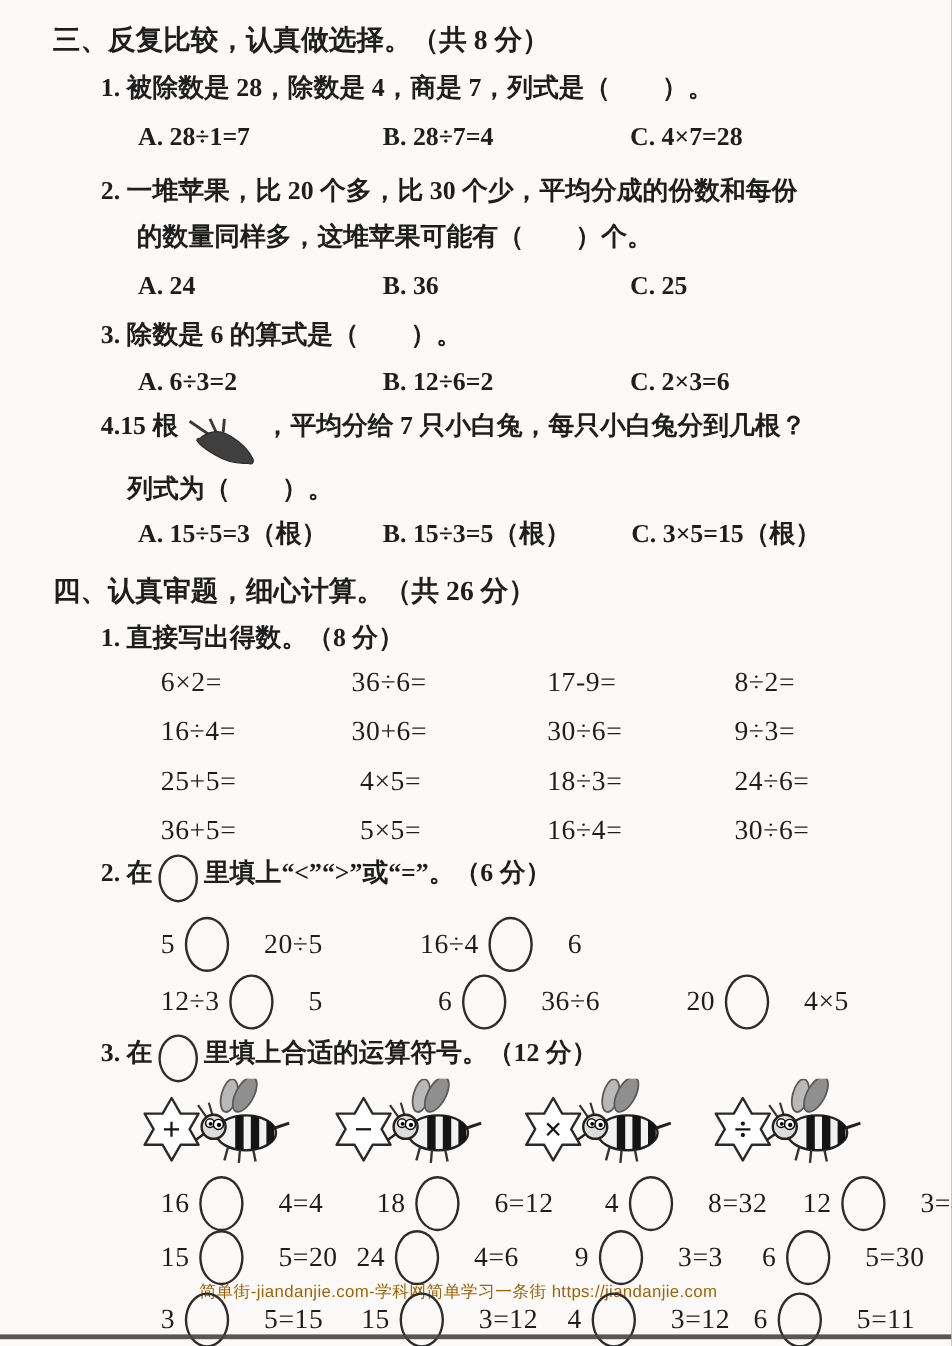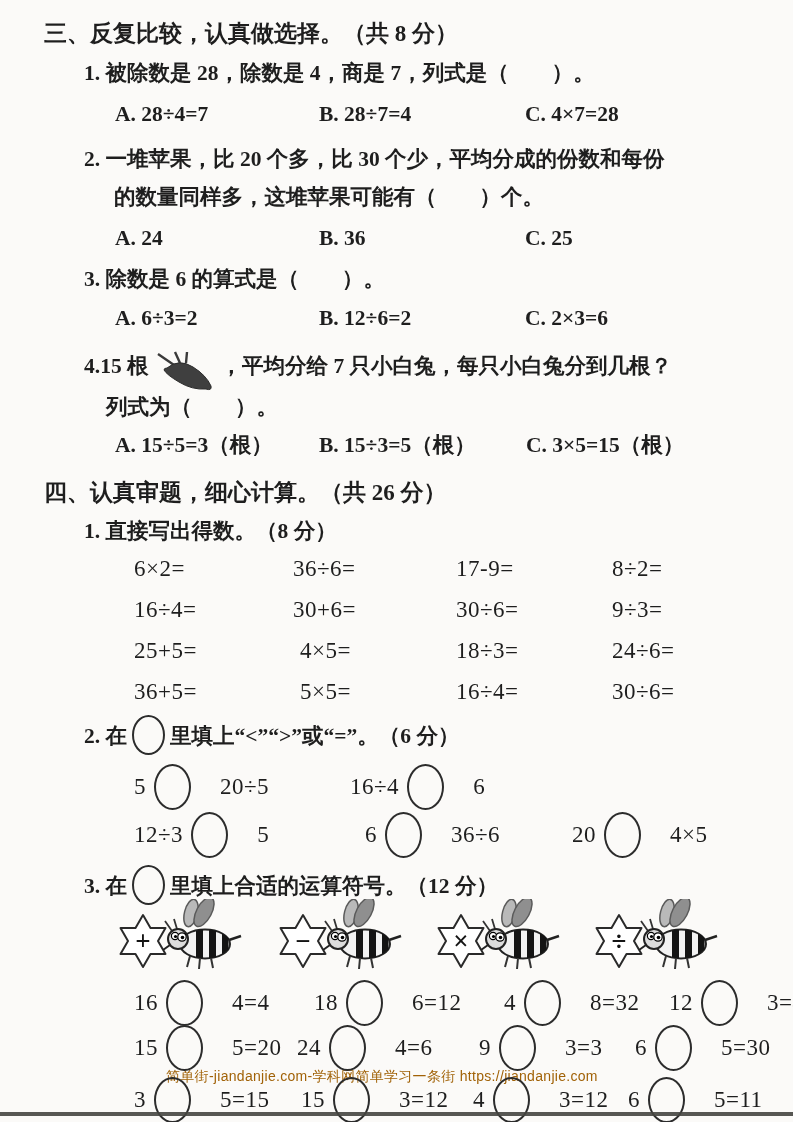--- a/index.html
+++ b/index.html
@@ -8,21 +8,21 @@
     position:relative; width:793px; height:1122px; margin:0 auto;
     background:#fbfaf8; overflow:hidden;
     font-family:"Liberation Serif","DejaVu Serif",serif;
     color:#1e1e1e;
   }
   .abs { position:absolute;font-family:Liberation Serif, serif; }
   .full { left:0; width:100%; }
   .t { font-size:21.5px; font-weight:600; white-space:nowrap; }
   .f { font-size:23px; font-weight:500; white-space:nowrap; letter-spacing:0.5px;margin-left:21px; }
   .title { font-size:23px; font-weight:700; white-space:nowrap; }
-  .row { display:flex; align-items:center; }
+  .row { display:flex; }
   .cell { position:absolute; top:0; display:flex; align-items:center; height:48px; }
   .circ {
     flex:none; width:37px; height:46px; margin:0 8px;
     border:2px solid #2c2c2c; border-radius:50%; background:transparent;
   }
   .circ-t {
     flex:none; width:33px; height:40px; margin:0 5px;
     border:2px solid #2c2c2c; border-radius:50%; background:transparent;
   }
   .wm {
@@ -62,21 +62,21 @@
     </g>
   </defs>
 </svg>
 
 <div class="page">
 
   <div class="abs title" style="left:44px;top:18px">三、反复比较，认真做选择。（共 8 分）</div>
 
   <div class="abs t" style="left:84px;top:58px">1. 被除数是 28，除数是 4，商是 7，列式是（　　）。</div>
   <div class="abs full" style="top:102px">
-    <span class="abs t" style="left:115px;top:0">A. 28÷4=7</span>
+    <span class="abs t" style="left:115px;top:0">A. 28÷1=7</span>
     <span class="abs t" style="left:319px;top:0">B. 28÷7=4</span>
     <span class="abs t" style="left:525px;top:0">C. 4×7=28</span>
   </div>
 
   <div class="abs t" style="left:84px;top:144px">2. 一堆苹果，比 20 个多，比 30 个少，平均分成的份数和每份</div>
   <div class="abs t" style="left:114px;top:182px">的数量同样多，这堆苹果可能有（　　）个。</div>
   <div class="abs full" style="top:226px">
     <span class="abs t" style="left:115px;top:0">A. 24</span>
     <span class="abs t" style="left:319px;top:0">B. 36</span>
     <span class="abs t" style="left:525px;top:0">C. 25</span>

